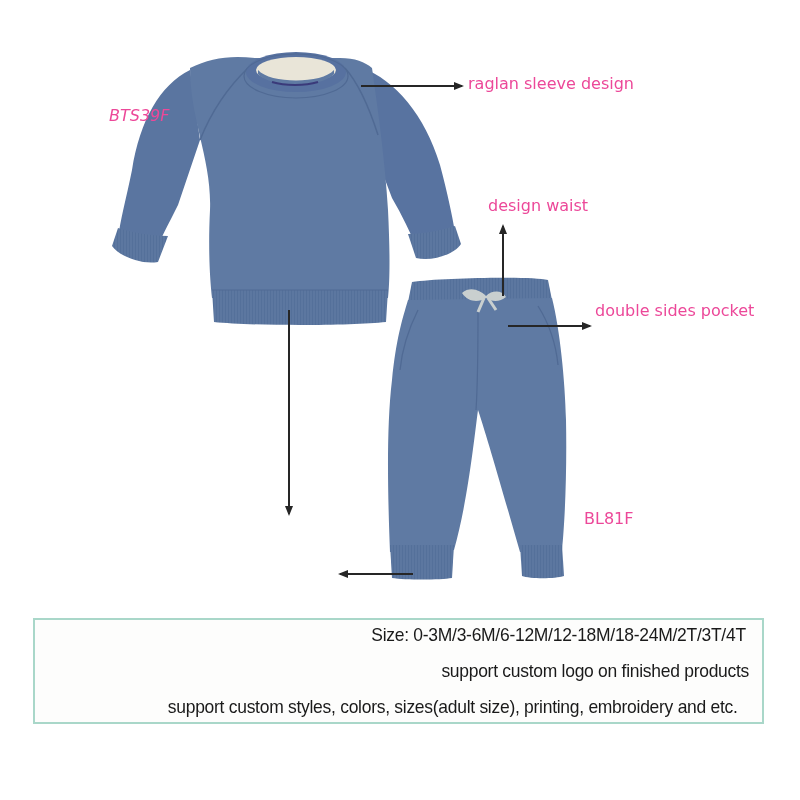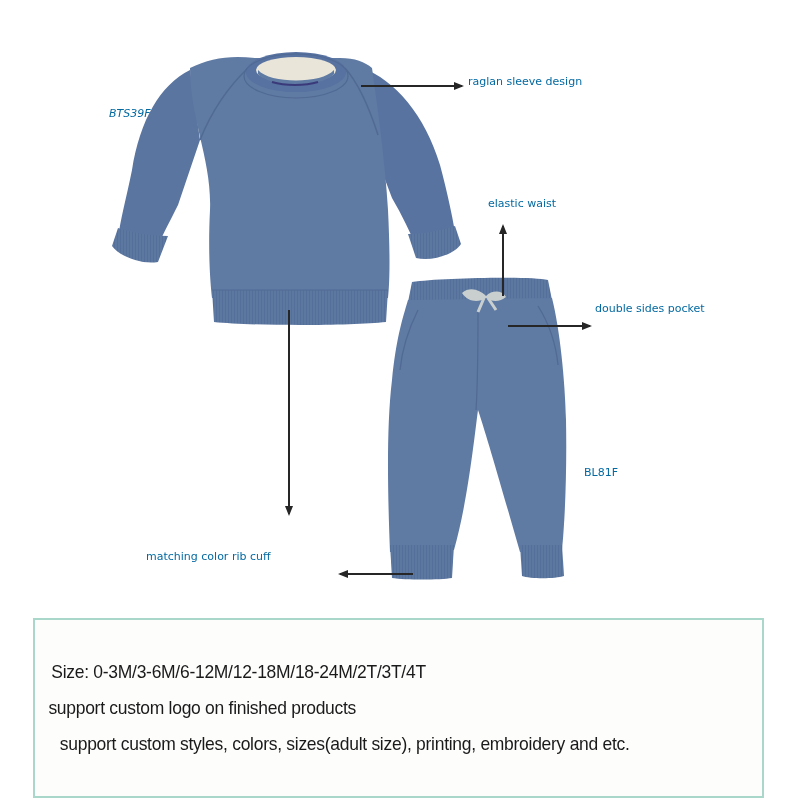--- a/index.html
+++ b/index.html
@@ -1,23 +1,23 @@
 <!DOCTYPE html>
 <html><head>
   <meta charset="utf-8">
   <style>
     html, body { margin: 0; padding: 0; background: #ffffff; }
     body { width: 800px; height: 800px; position: relative; overflow: hidden; font-family: "DejaVu Sans", sans-serif; color: #1a1a1a; }
     .stage { position: absolute; left: 0; top: 0; width: 800px; height: 800px; }
-    .label { position: absolute; font-size: 11px; white-space: nowrap; color: #0369a1; line-height: 1; }
+    .label { position: absolute; font-size: 16px; white-space: nowrap; color: #ec4899; line-height: 1; }
     svg.art { position: absolute; left: 0; top: 0; width: 800px; height: 800px; }
     .info-box {
-      position: absolute; left: 33px; top: 618px; width: 731px; height: 180px;
+      position: absolute; left: 33px; top: 618px; width: 731px; height: 106px;
       border: 2px solid #a9d7c9; background: #fdfdfc; box-sizing: border-box;
-      display: flex; flex-direction: column; align-items: flex-start; justify-content: center;
+      display: flex; flex-direction: column; align-items: flex-end; justify-content: center;
     }
     .info-line { font-family: "Liberation Sans Narrow", "Liberation Sans", sans-serif; font-size: 19px; line-height: 36px; color: #1a1a1a; white-space: nowrap; letter-spacing: -0.3px; transform: scaleX(0.92); }
   </style>
 </head>
 <body>
 
 <div class="stage">
 
   <svg class="art" viewBox="0 0 800 800">
     <defs>
@@ -76,24 +76,23 @@
     <g stroke="#262626" stroke-width="2" fill="none">
       <line x1="361" y1="86" x2="462" y2="86" marker-end="url(#ah)"></line>
       <line x1="503" y1="296" x2="503" y2="226" marker-end="url(#ah)"></line>
       <line x1="508" y1="326" x2="590" y2="326" marker-end="url(#ah)"></line>
       <line x1="289" y1="310" x2="289" y2="514" marker-end="url(#ah)"></line>
       <line x1="413" y1="574" x2="340" y2="574" marker-end="url(#ah)"></line>
     </g>
   </svg>
 
   <span class="label" style="left:109px; top:108px;font-style:italic;">BTS39F</span>
-  <span class="label" style="left:584px; top:467px;">BL81F</span>
+  <span class="label" style="left:584px; top:511px;">BL81F</span>
   <span class="label" style="left:468px; top:76px;">raglan sleeve design</span>
-  <span class="label" style="left:488px; top:198px;">elastic waist</span>
+  <span class="label" style="left:488px; top:198px;">design waist</span>
   <span class="label" style="left:595px; top:303px;text-align:center;">double sides pocket</span>
-  <span class="label" style="left:146px; top:551px;">matching color rib cuff</span>
 
   <div class="info-box">
     <div class="info-line">Size: 0-3M/3-6M/6-12M/12-18M/18-24M/2T/3T/4T</div>
     <div class="info-line">support custom logo on finished products</div>
     <div class="info-line">support custom styles, colors, sizes(adult size), printing, embroidery and etc.</div>
   </div>
 </div>
 
 </body></html>

